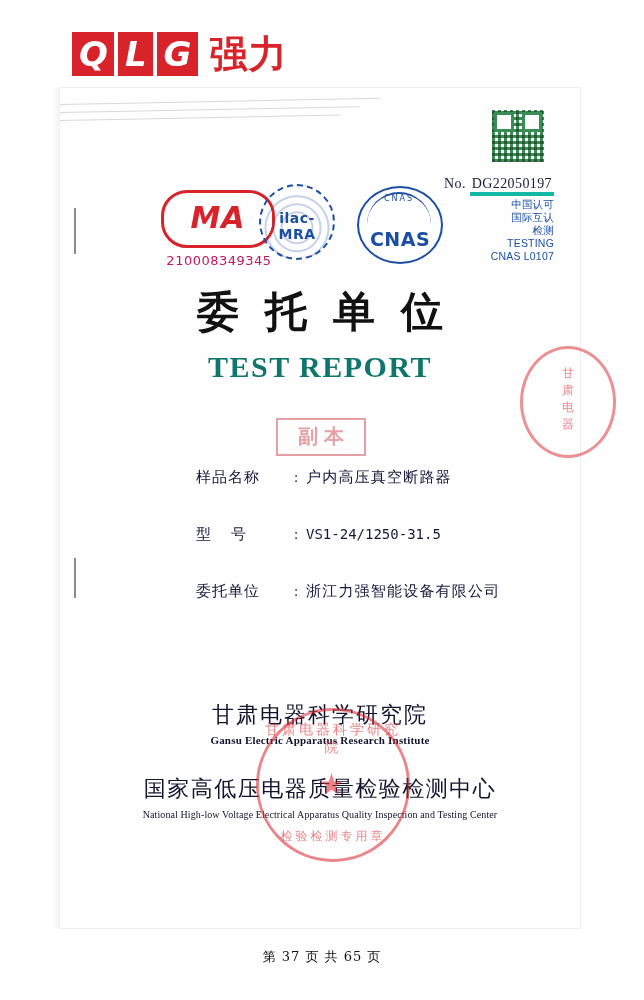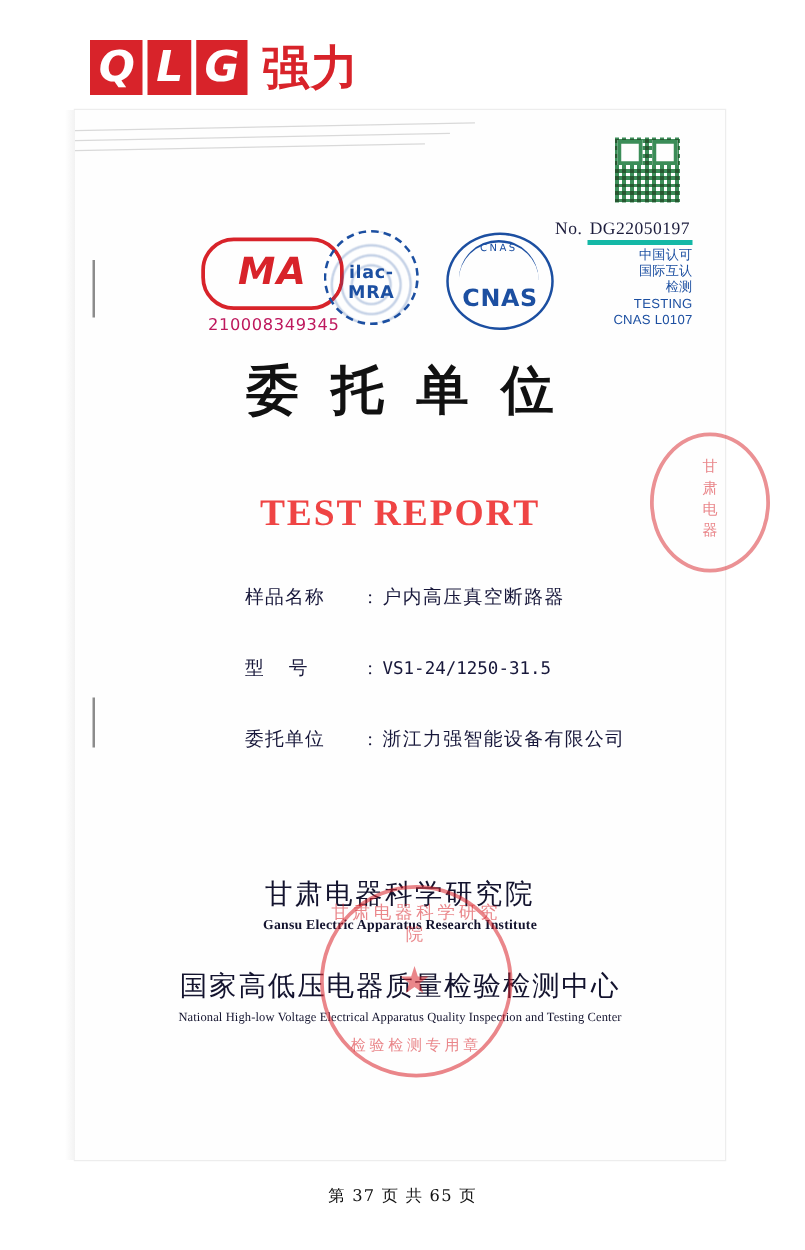--- a/index.html
+++ b/index.html
@@ -277,22 +277,21 @@
   .title-en {
     position: absolute;
     top: 262px;
     left: 0;
     width: 520px;
     text-align: center;
     font-family: "Liberation Serif", serif;
     font-weight: bold;
     font-size: 30px;
     letter-spacing: 1.5px;
-    color: #ef4444;
-    margin-top: 44px;
+    color: #0f766e;
   }
 
   
   .copy-stamp {
     position: absolute;
     top: 330px;
     left: 216px;
     width: 86px;
     height: 34px;
     border: 2px solid #e08a90;
@@ -502,20 +501,21 @@
       <div>国际互认</div>
       <div>检测</div>
       <div>TESTING</div>
       <div>CNAS L0107</div>
     </div>
   </div>
 
   <div class="title-cn">委托单位</div>
   <div class="title-en">TEST REPORT</div>
 
+  <div class="copy-stamp">副本</div>
 
   <div class="fields">
     <div class="field-row">
       <span class="field-label">样品名称</span>
       <span class="field-colon">:</span>
       <span class="field-value">户内高压真空断路器</span>
     </div>
     <div class="field-row">
       <span class="field-label spread">型号</span>
       <span class="field-colon">:</span>

